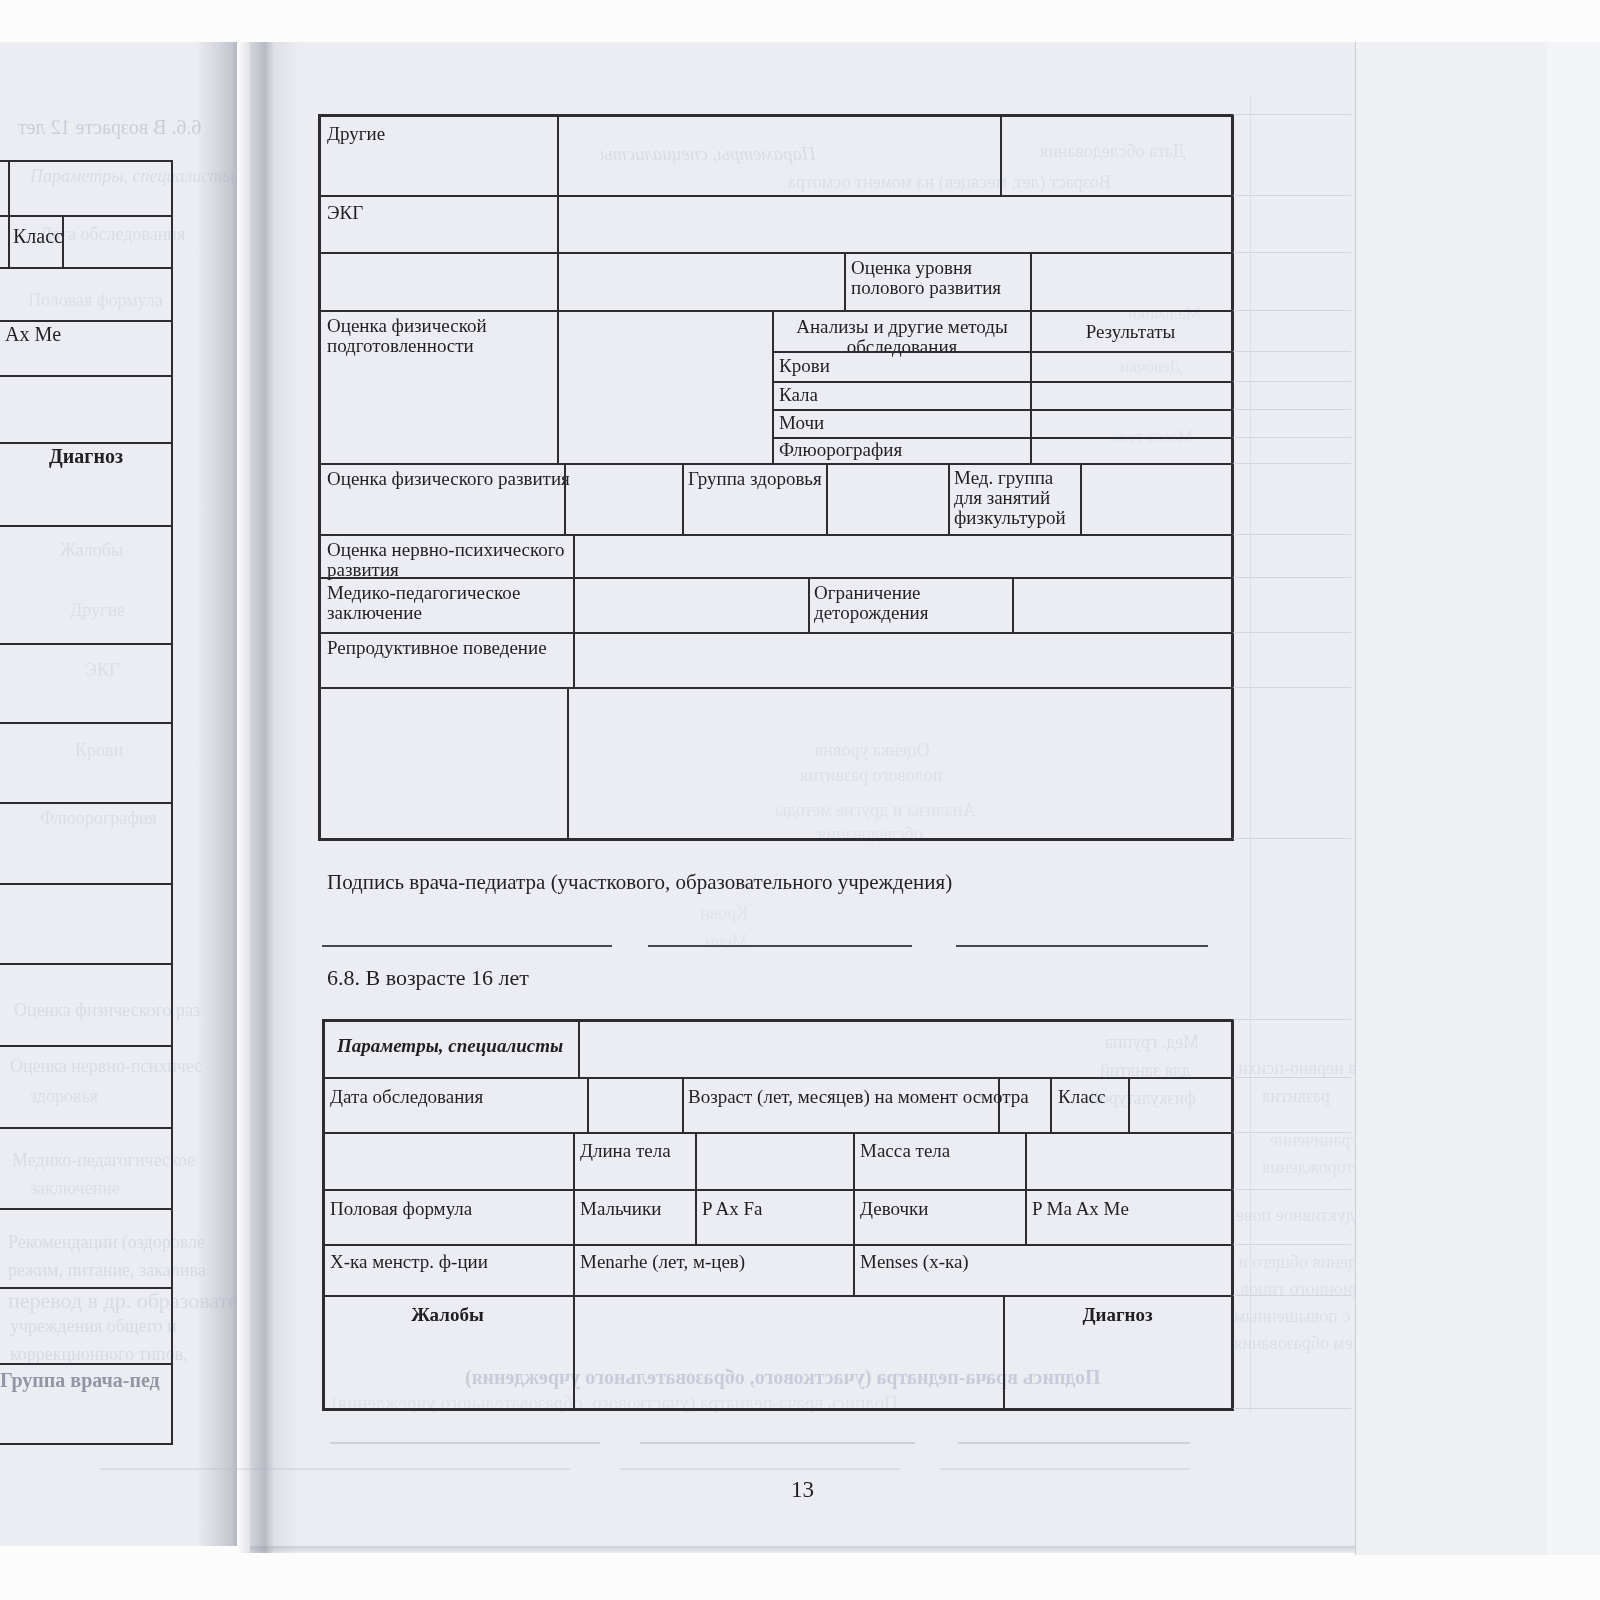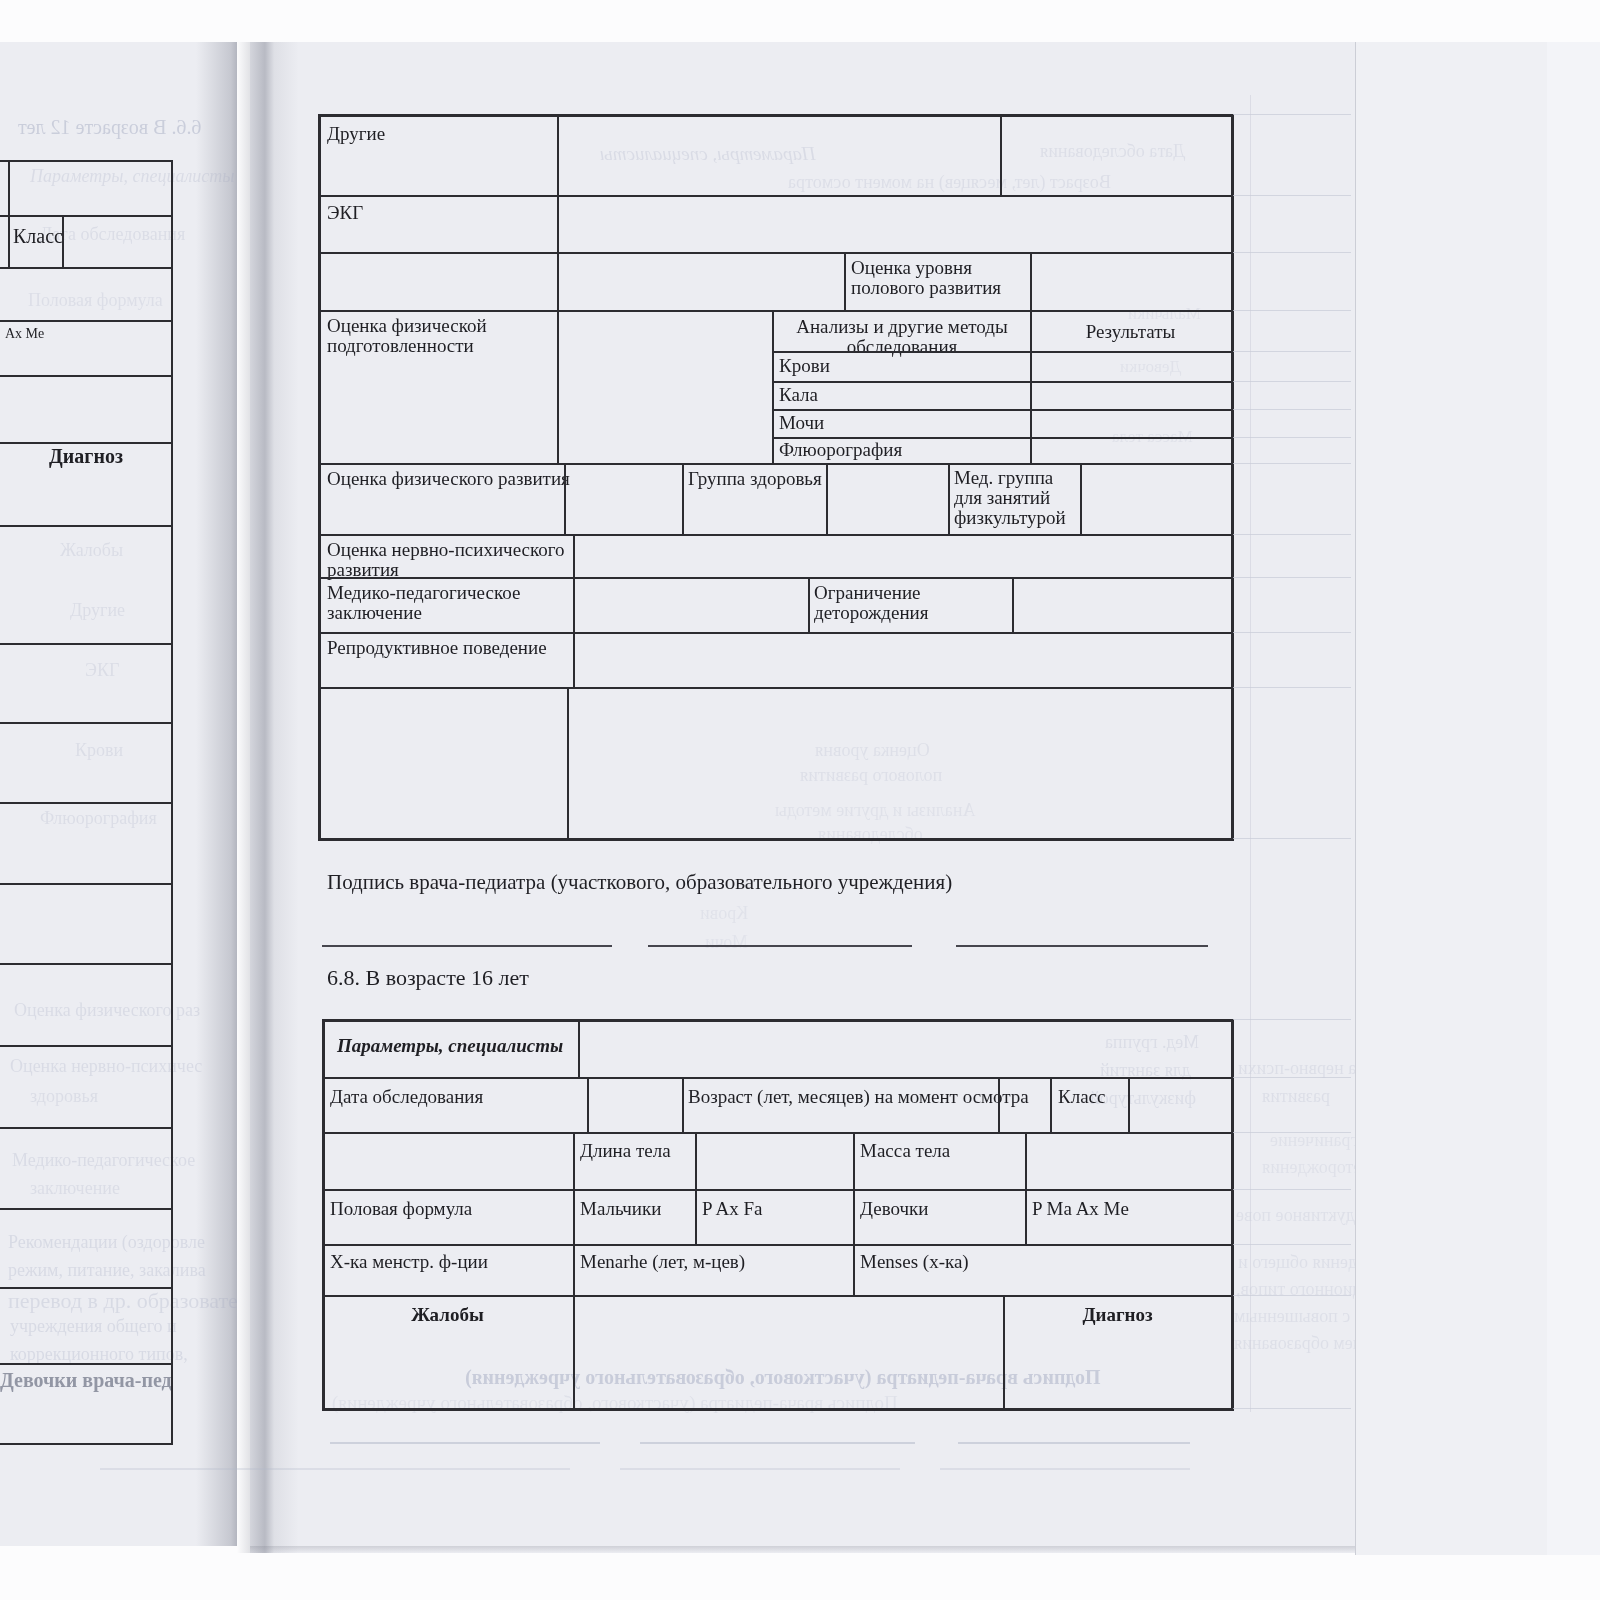--- a/index.html
+++ b/index.html
@@ -47,23 +47,23 @@
     <div class="gh" style="left:30px;top:1086px;font-size:18px;opacity:.2;">здоровья</div>
     <div class="gh" style="left:12px;top:1150px;font-size:18px;opacity:.22;">Медико-педагогическое</div>
     <div class="gh" style="left:30px;top:1178px;font-size:18px;opacity:.2;">заключение</div>
     <div class="gh" style="left:8px;top:1232px;font-size:18px;opacity:.24;">Рекомендации (оздоровле</div>
     <div class="gh" style="left:8px;top:1260px;font-size:18px;opacity:.24;">режим, питание, закалива</div>
     <div class="gh" style="left:8px;top:1288px;font-size:22px;opacity:.24;">перевод в др. образовате</div>
     <div class="gh" style="left:10px;top:1316px;font-size:18px;opacity:.24;">учреждения общего и</div>
     <div class="gh" style="left:10px;top:1344px;font-size:18px;opacity:.24;">коррекционного типов,</div>
 
     <div class="lbl" style="left:13px;top:226px;font-size:20px;">Класс</div>
-    <div class="lbl" style="left:5px;top:324px;font-size:14px;">Ax Me</div>
+    <div class="lbl" style="left:5px;top:324px;font-size:20px;">Ax Me</div>
     <div class="lbl bd ctr" style="left:0;top:446px;width:172px;font-size:20px;">Диагноз</div>
-    <div class="lbl bd" style="left:0;top:1370px;font-size:20px;color:rgba(72,78,100,.55);white-space:nowrap;">Девочки врача-пед</div>
+    <div class="lbl bd" style="left:0;top:1370px;font-size:20px;color:rgba(72,78,100,.55);white-space:nowrap;">Группа врача-пед</div>
   <div class="hline" style="left: 0px; top: 160px; width: 173px; height: 2px;"></div>
       <div class="hline" style="left: 0px; top: 215px; width: 173px; height: 2px;"></div>
       <div class="hline" style="left: 0px; top: 267px; width: 173px; height: 2px;"></div>
       <div class="hline" style="left: 0px; top: 320px; width: 173px; height: 2px;"></div>
       <div class="hline" style="left: 0px; top: 375px; width: 173px; height: 2px;"></div>
       <div class="hline" style="left: 0px; top: 442px; width: 173px; height: 2px;"></div>
       <div class="hline" style="left: 0px; top: 525px; width: 173px; height: 2px;"></div>
       <div class="hline" style="left: 0px; top: 643px; width: 173px; height: 2px;"></div>
       <div class="hline" style="left: 0px; top: 722px; width: 173px; height: 2px;"></div>
       <div class="hline" style="left: 0px; top: 802px; width: 173px; height: 2px;"></div>
@@ -144,20 +144,21 @@
     <div class="lbl" style="left:580px;top:1199px;">Мальчики</div>
     <div class="lbl" style="left:702px;top:1199px;">P Ax Fa</div>
     <div class="lbl" style="left:860px;top:1199px;">Девочки</div>
     <div class="lbl" style="left:1032px;top:1199px;">P Ma Ax Me</div>
     <div class="lbl" style="left:330px;top:1252px;">Х-ка менстр. ф-ции</div>
     <div class="lbl" style="left:580px;top:1252px;">Menarhe (лет, м-цев)</div>
     <div class="lbl" style="left:860px;top:1252px;">Menses (х-ка)</div>
     <div class="lbl bd ctr" style="left:322px;top:1305px;width:251px;">Жалобы</div>
     <div class="lbl bd ctr" style="left:1003px;top:1305px;width:229px;">Диагноз</div>
 
+    <div class="lbl ctr" style="left:250px;top:1480px;width:1105px;font-size:23px;">13</div>
   <div class="hline" style="left: 318px; top: 114px; width: 916px; height: 3px;"></div>
       <div class="hline" style="left: 318px; top: 195px; width: 916px; height: 2px;"></div>
       <div class="hline" style="left: 318px; top: 252px; width: 916px; height: 2px;"></div>
       <div class="hline" style="left: 318px; top: 310px; width: 916px; height: 2px;"></div>
       <div class="hline" style="left: 772px; top: 351px; width: 462px; height: 2px;"></div>
       <div class="hline" style="left: 772px; top: 381px; width: 462px; height: 2px;"></div>
       <div class="hline" style="left: 772px; top: 409px; width: 462px; height: 2px;"></div>
       <div class="hline" style="left: 772px; top: 437px; width: 462px; height: 2px;"></div>
       <div class="hline" style="left: 318px; top: 463px; width: 916px; height: 2px;"></div>
       <div class="hline" style="left: 318px; top: 534px; width: 916px; height: 2px;"></div>

